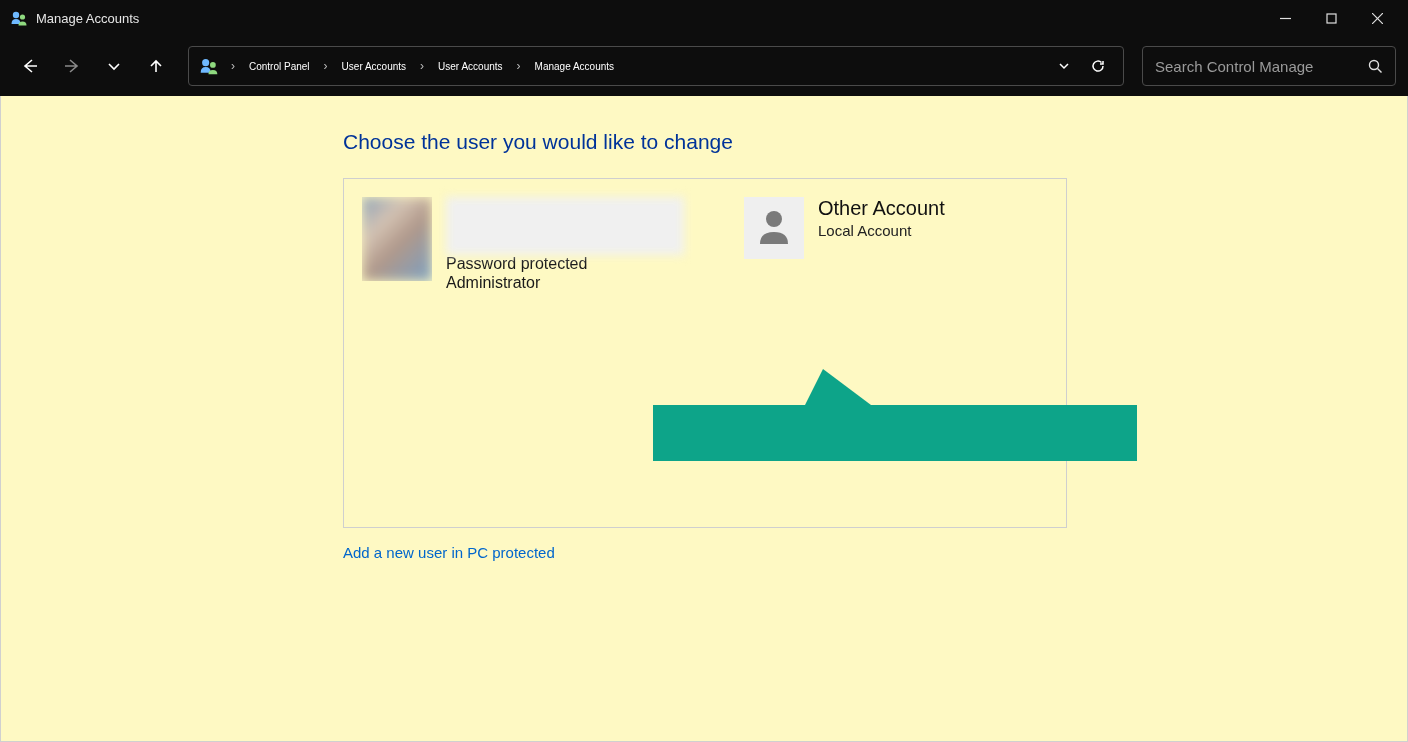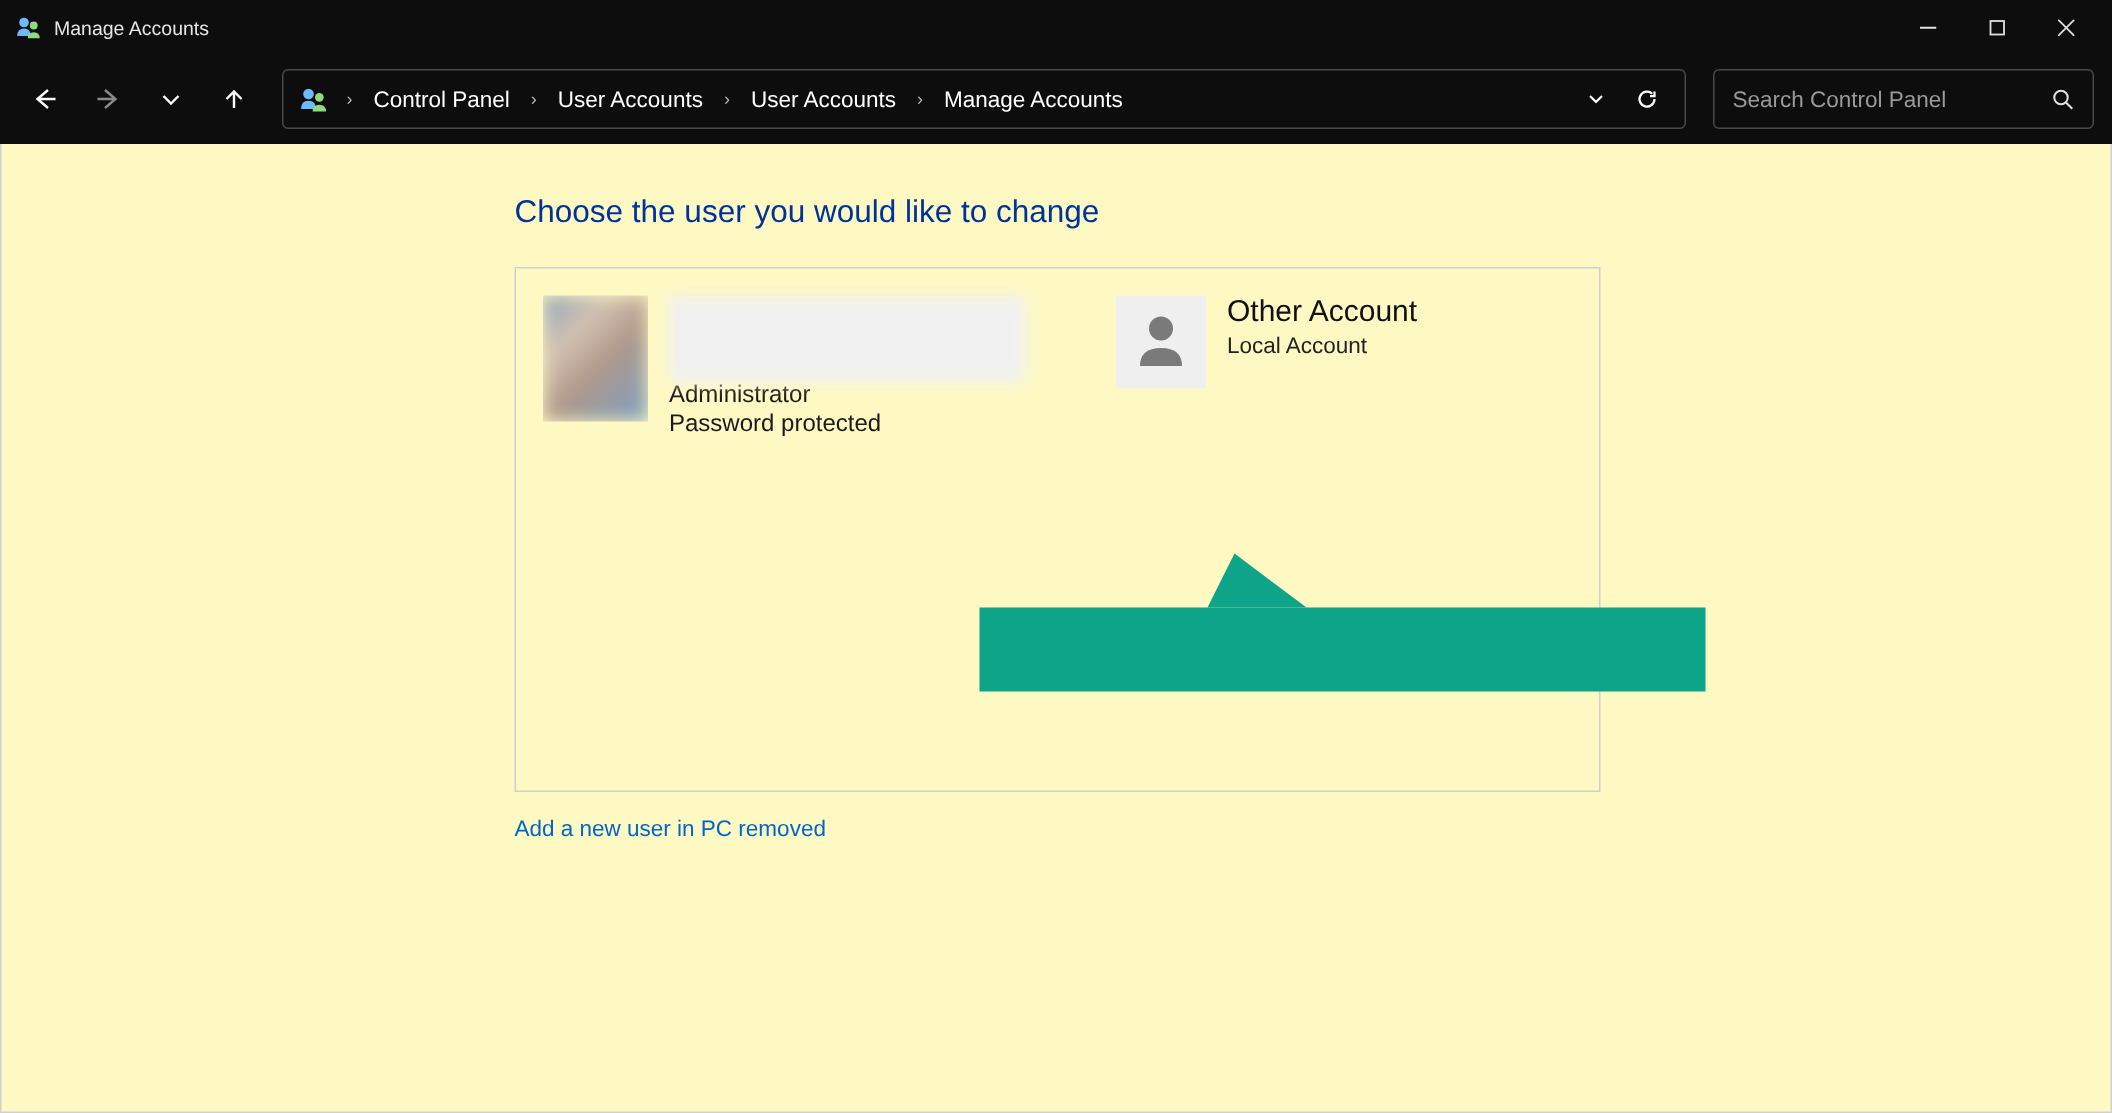--- a/index.html
+++ b/index.html
@@ -52,21 +52,21 @@
     border: 1px solid #4a4a4a;
     border-radius: 4px;
     display: flex;
     align-items: center;
     padding: 0 10px;
     margin-left: 8px;
     color: #ffffff;
     gap: 4px;
   }
   .address-bar .sep { color: #bbbbbb; font-size: 12px; margin: 0 4px;}
-  .address-bar .crumb { font-size: 15px; color: #ffffff; padding: 4px 6px; white-space: nowrap;}
+  .address-bar .crumb { font-size: 10px; color: #ffffff; padding: 4px 6px; white-space: nowrap;}
   .address-bar .crumb-icon { width: 20px; height: 20px; margin-right: 4px;}
   .address-bar .end { flex:1; }
   .address-bar .end-btn { width: 30px; display:flex; justify-content:center; align-items:center;}
   .address-bar .end-btn svg { width:14px; height:14px; stroke:#fff;}
   .search-bar {
     width: 254px;
     height: 40px;
     border: 1px solid #4a4a4a;
     border-radius: 4px;
     display: flex;
@@ -236,55 +236,55 @@
         </svg>
     </span>
     <span class="end-btn">
       <svg viewBox="0 0 14 14" fill="none">
           <path d="M12 7 A5 5 0 1 1 10.5 3.5 M12 2 V5 H9" stroke="#fff" stroke-width="1.5"></path>
         </svg>
     </span>
   </div>
 
   <div class="search-bar">
-    <span class="placeholder">Search Control Panel</span>
+    <span class="placeholder">Search Control Manage</span>
     <svg viewBox="0 0 15 15">
         <circle cx="6" cy="6" r="4.5" stroke="#e0e0e0" stroke-width="1.4" fill="none"></circle>
         <line x1="9.5" y1="9.5" x2="13.5" y2="13.5" stroke="#e0e0e0" stroke-width="1.4"></line>
       </svg>
   </div>
 </div>
 
 <div class="content">
   <h1 class="page-heading">Choose the user you would like to change</h1>
 
   <div class="accounts-box">
     <div class="account-card">
       <div class="avatar-wrap1">
           <div class="avatar-blur"></div>
         </div>
       <div class="account-info">
         <div class="name-blur"></div>
+        <div class="role">Password protected</div>
         <div class="role">Administrator</div>
-        <div class="role">Password protected</div>
       </div>
     </div>
 
     <div class="account-card second">
       <div class="avatar-generic">
         <svg viewBox="0 0 34 40">
             <circle cx="17" cy="11" r="8"></circle>
             <path d="M3 36 Q3 24 17 24 Q31 24 31 36 Z"></path>
           </svg>
       </div>
       <div class="account-info">
         <div class="account-name">Other Account</div>
         <div class="account-type">Local Account</div>
       </div>
     </div>
   </div>
 
-  <a class="add-user-link">Add a new user in PC removed</a>
+  <a class="add-user-link">Add a new user in PC protected</a>
 
   <div class="callout">
     <div class="callout-arrow"></div>
   </div>
 </div>
 
 </body></html>

